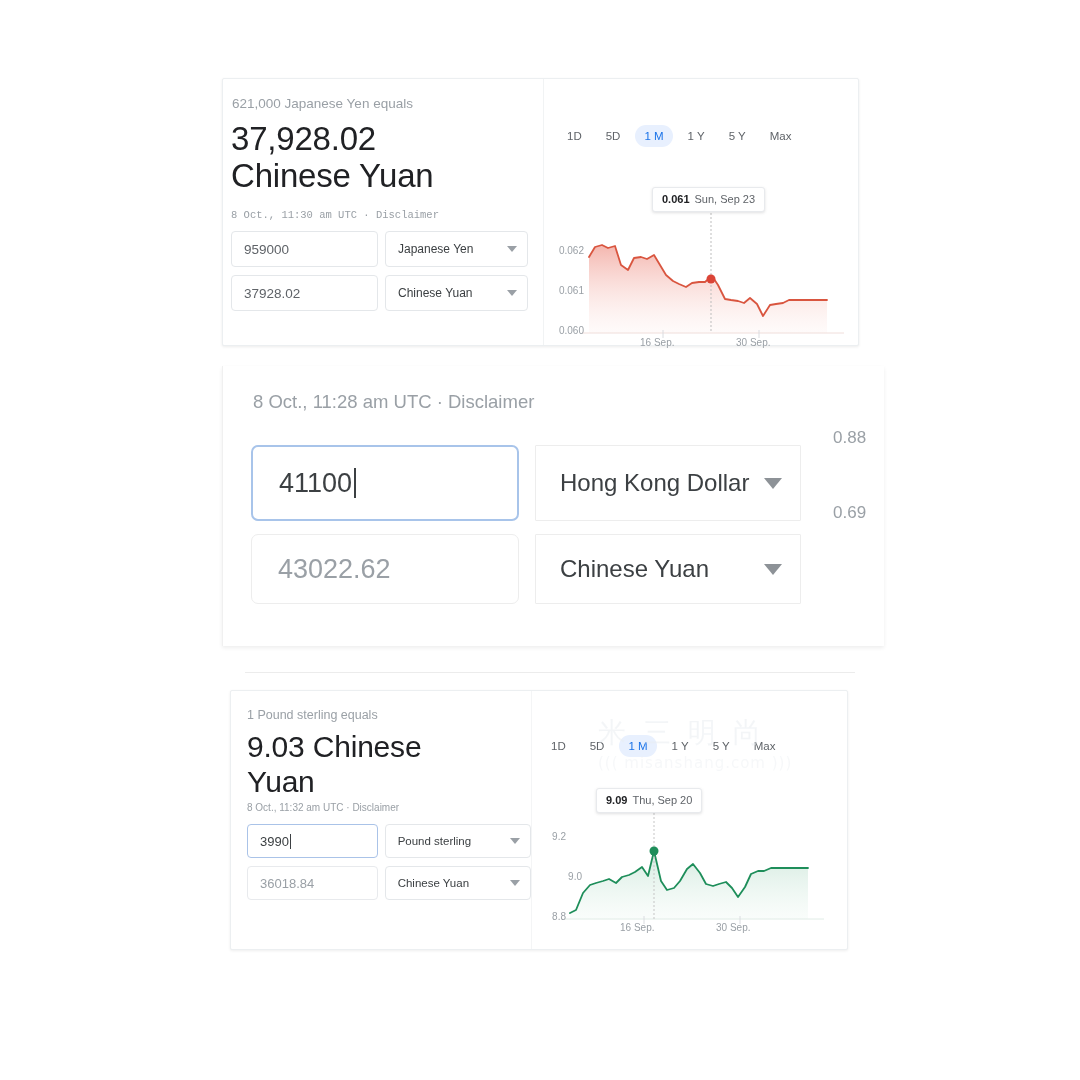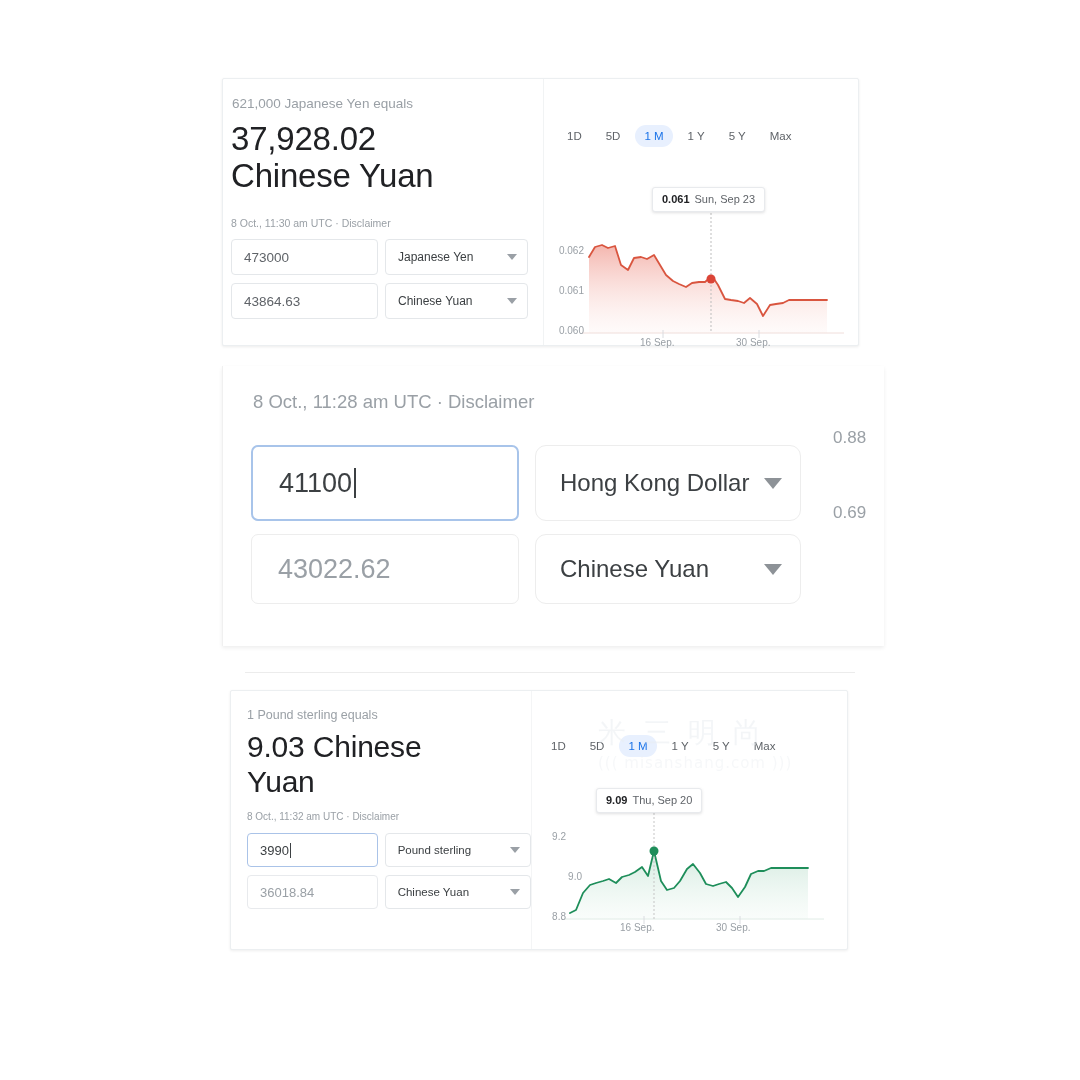--- a/index.html
+++ b/index.html
@@ -50,22 +50,23 @@
     font-size: 33px;
     color: #202124;
     line-height: 41px;
     letter-spacing: -0.2px;
     margin-top: 5px;
     font-weight: 400;
   }
   #card1 .ts {
     font-size: 10.5px;
     color: #9aa0a6;
-    margin-top: 20px;
+    margin-top: 12px;
     line-height: 14px;
+    font-family: Liberation Mono, monospace;
   }
 
   .row-pair { margin-top: 9px; }
   .conv-row {
     display: flex;
     gap: 7px;
     margin-bottom: 8px;
   }
   .inp {
     width: 147px;
@@ -211,21 +212,21 @@
     padding-left: 26px;
     font-size: 27px;
     color: #9aa0a6;
     left: 28px; top: 168px;
     width: 268px; height: 70px;
   }
   #card2 .sel2 {
     position: absolute;
     box-sizing: border-box;
     border: 1px solid #ededed;
-    border-radius: 11px;
+    border-radius: 1px;
     background: #fff;
     display: flex;
     align-items: center;
     padding: 0 18px 0 24px;
     font-size: 24px;
     color: #3c4043;
     white-space: nowrap;
   }
   #card2 .sel2.a { left: 312px; top: 79px; width: 266px; height: 76px; }
   #card2 .sel2.b { left: 312px; top: 168px; width: 266px; height: 70px; }
@@ -279,21 +280,20 @@
   #card3 .big-amount {
     font-size: 30px;
     color: #202124;
     line-height: 39px;
     margin-top: 3px;
     letter-spacing: -0.2px;
   }
   #card3 .ts {
     font-size: 10px;
     color: #9aa0a6;
-    margin-top: 9px;
     line-height: 14px;
   }
   #card3 .inp {
     width: 136px; height: 34px;
     font-size: 13px;
     border: 1.5px solid #aac3e8;
     color: #3c4043;
   }
   #card3 .inp.ro {
     border: 1px solid #e8eaed;
@@ -346,28 +346,28 @@
 <div class="card" id="card1">
 
   <div class="pane-left">
     <div class="eq-label">621,000 Japanese Yen equals</div>
     <div class="big-amount">37,928.02</div>
     <div class="big-amount" style="margin-top:-4px">Chinese Yuan</div>
     <div class="ts">8 Oct., 11:30 am UTC · Disclaimer</div>
 
     <div class="row-pair">
       <div class="conv-row">
-        <div class="inp">473000</div>
+        <div class="inp">959000</div>
         <div class="sel">
           <span class="lbl">Japanese Yen</span>
           <span class="caret"></span>
         </div>
       </div>
       <div class="conv-row">
-        <div class="inp">43864.63</div>
+        <div class="inp">37928.02</div>
         <div class="sel">
           <span class="lbl">Chinese Yuan</span>
           <span class="caret"></span>
         </div>
       </div>
     </div>
   </div>
 
   <div class="pane-right">
     <div class="ranges">

